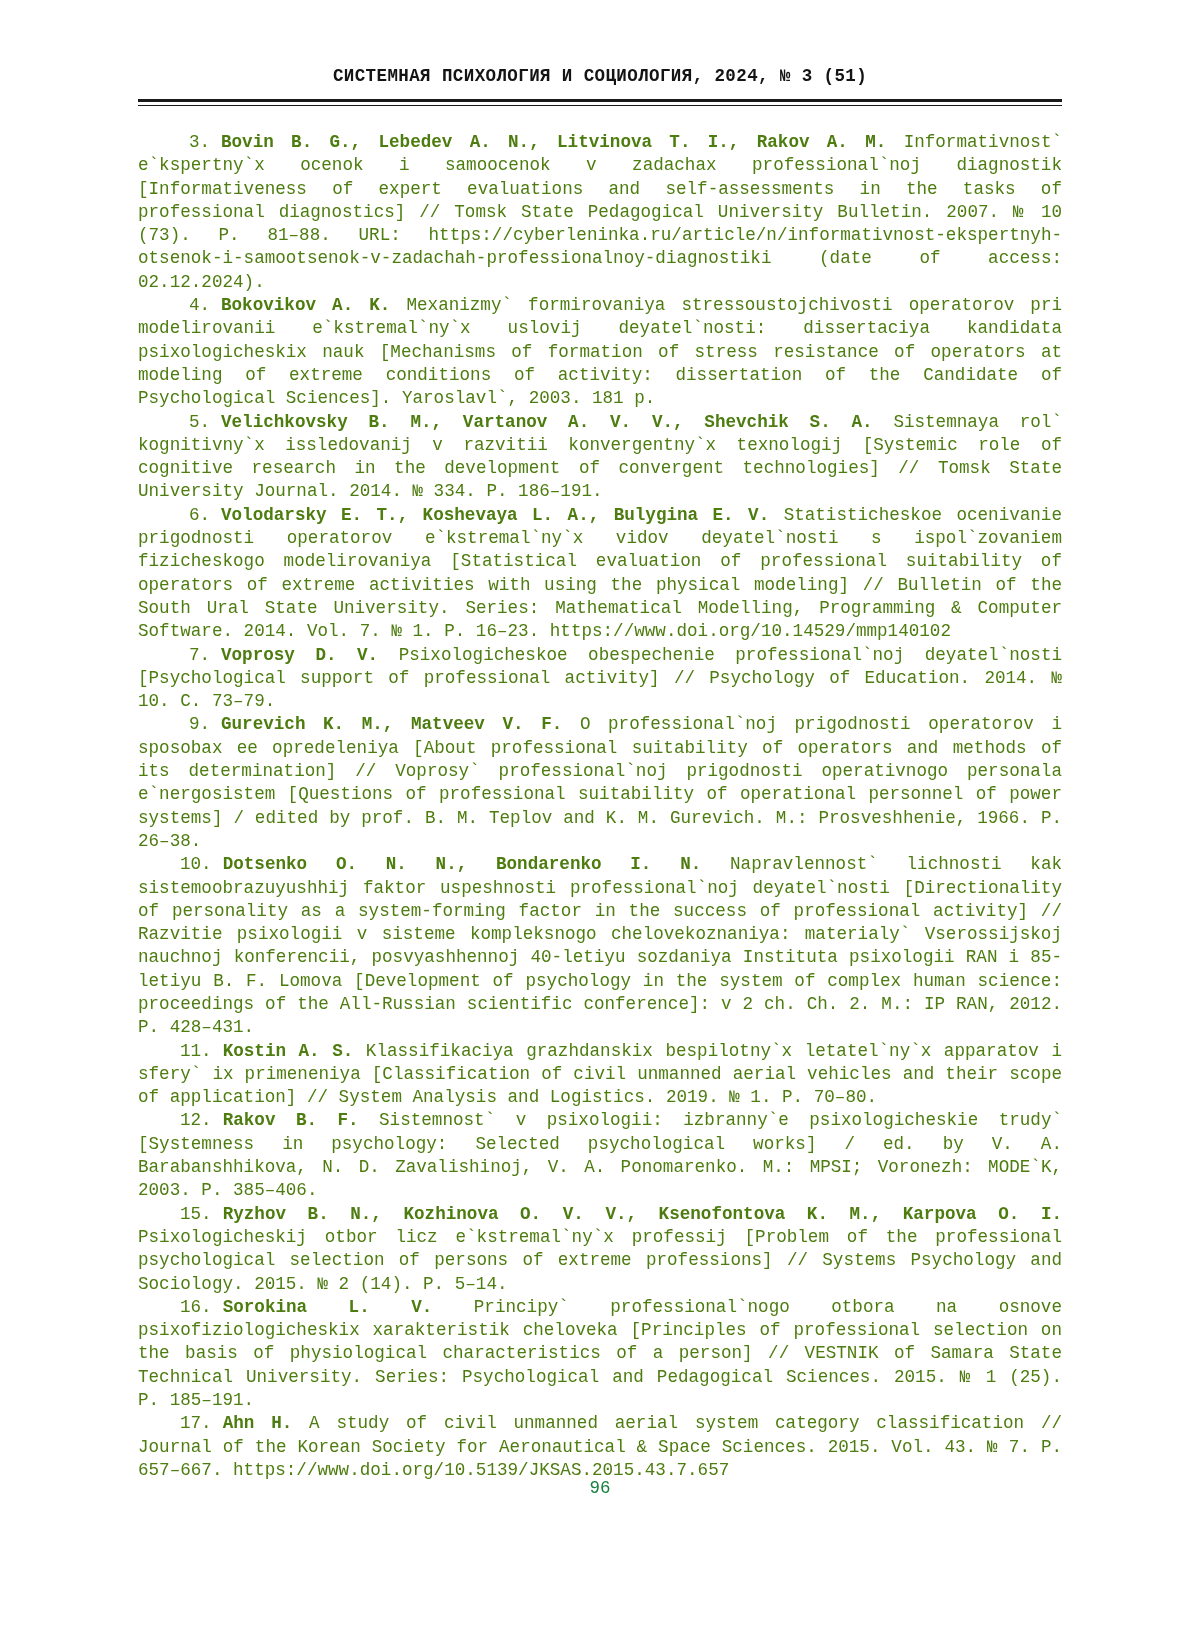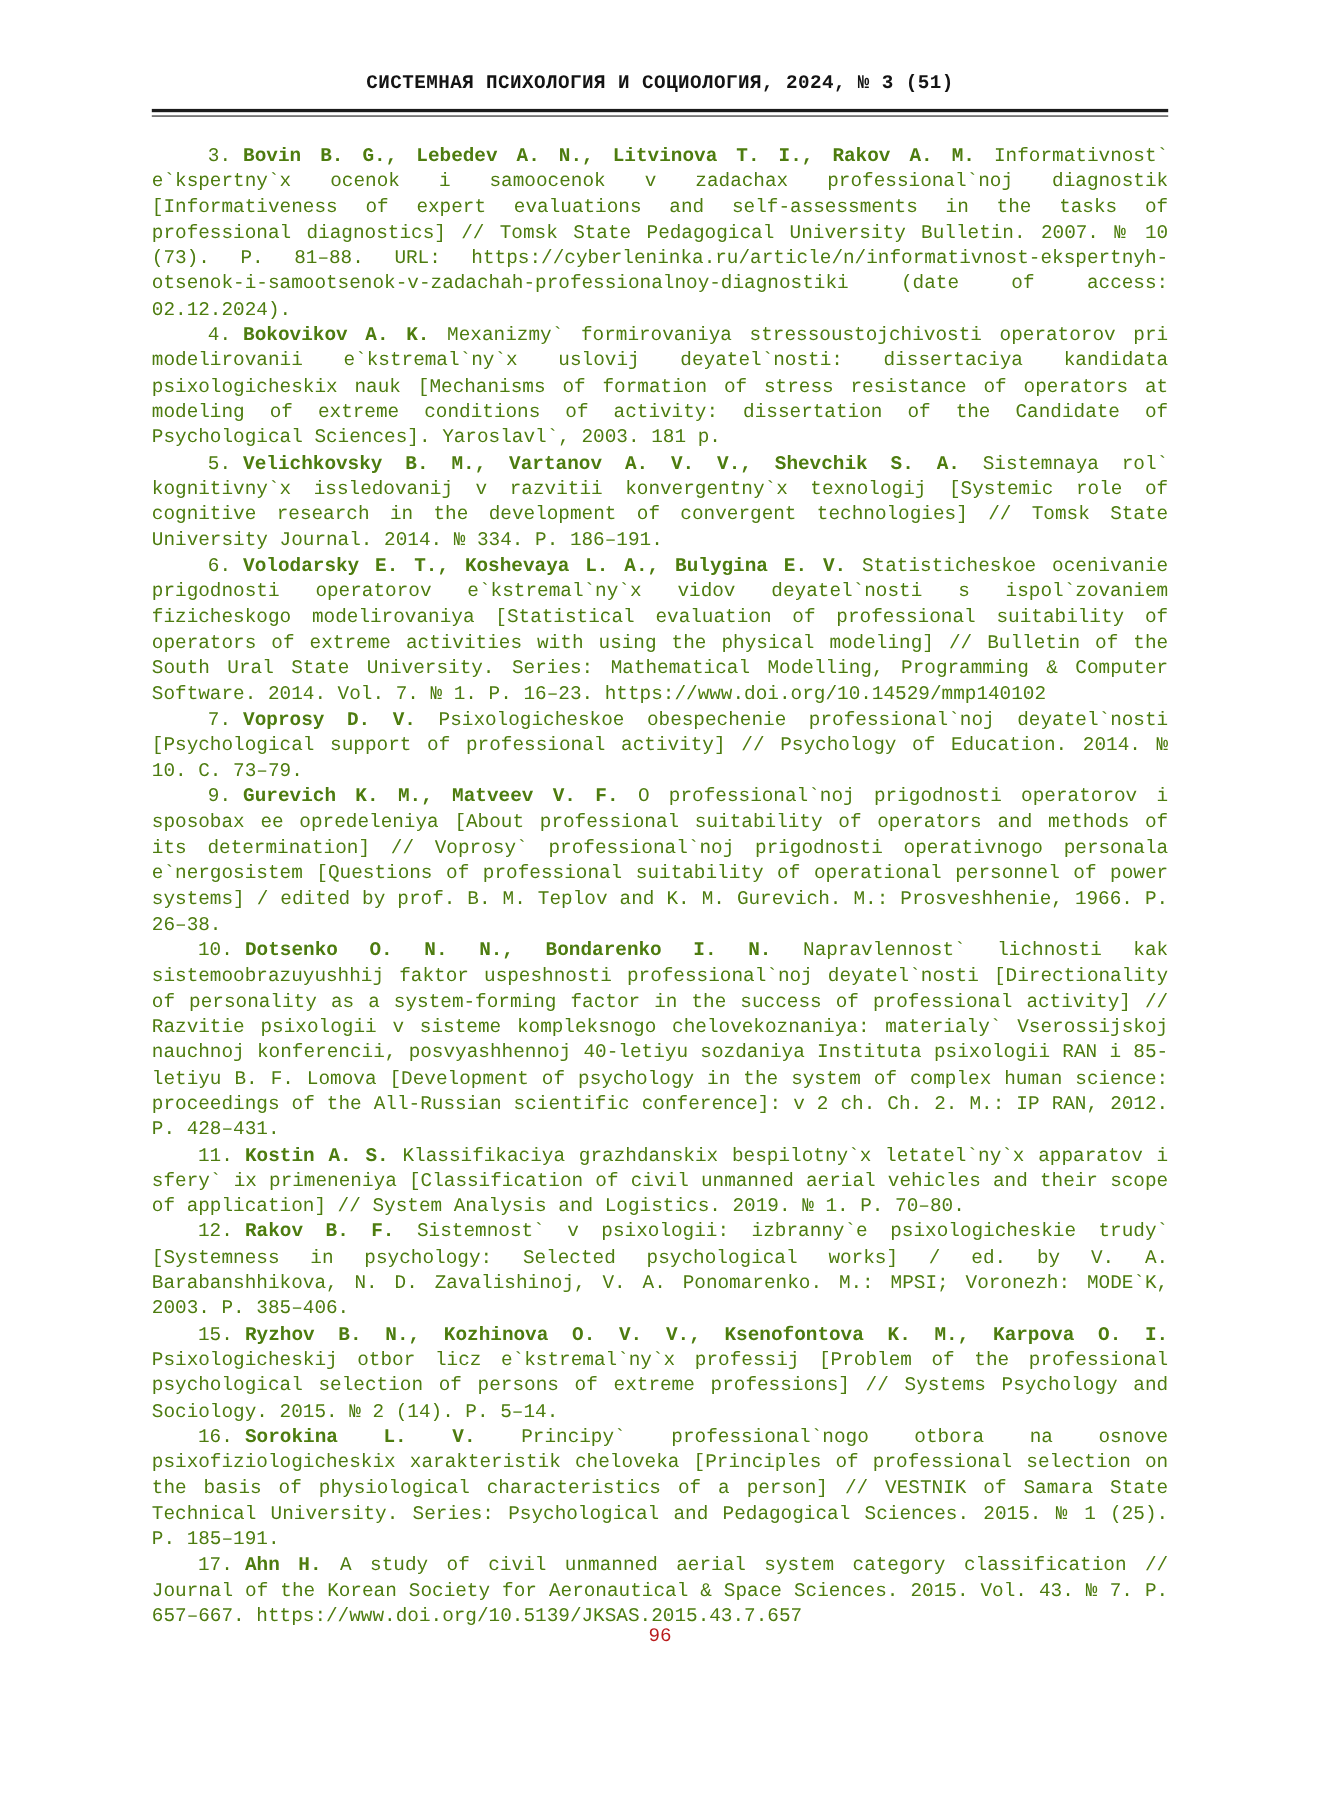--- a/index.html
+++ b/index.html
@@ -47,21 +47,21 @@
   .ref-authors {
     font-weight: 700;
   }
   .page-number {
     position: absolute;
     left: 0;
     right: 0;
     top: 1478px;
     text-align: center;
     font-size: 17.5px;
-    color: #b91c1c;
+    color: #15803d;
   }
 </style>
 </head>
 <body>
 
 <div class="page">
   <div class="header-title">СИСТЕМНАЯ ПСИХОЛОГИЯ И СОЦИОЛОГИЯ, 2024, № 3 (51)</div>
   <div class="double-rule"></div>
 
   <div class="refs">

